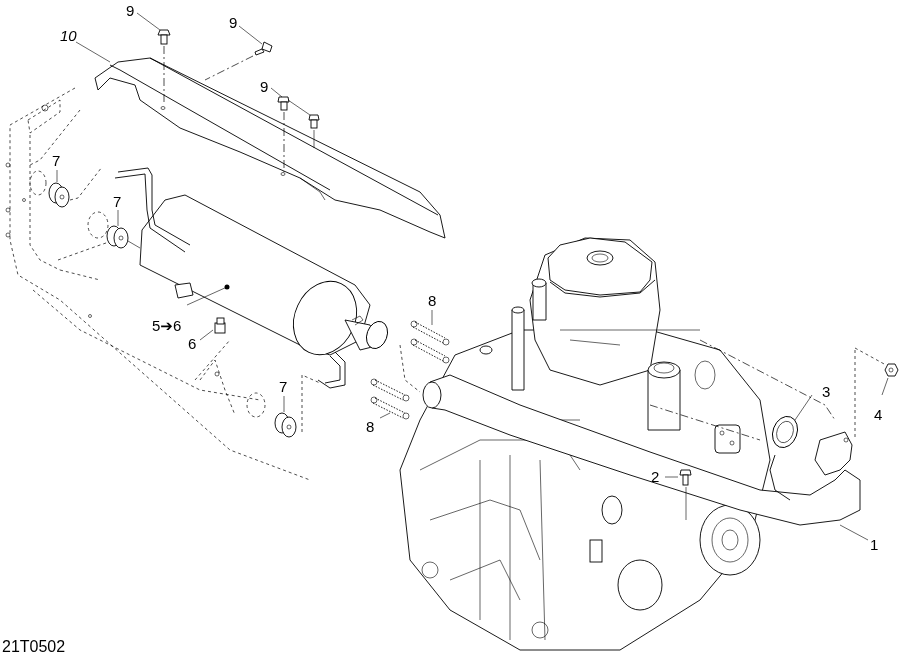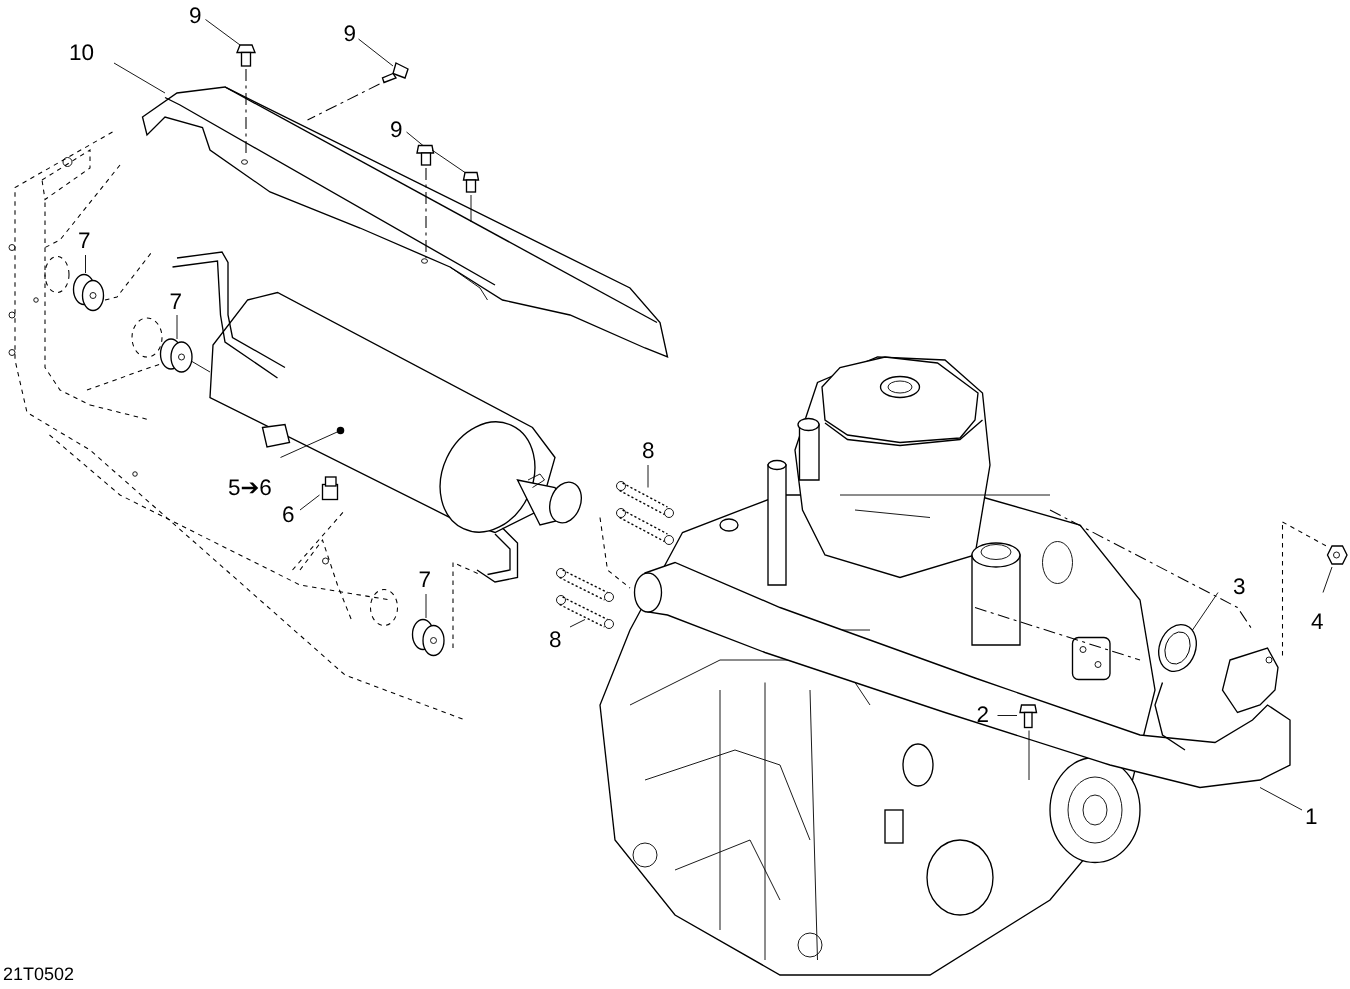--- a/index.html
+++ b/index.html
@@ -1,19 +1,19 @@
 <!DOCTYPE html>
 <html><head>
 <meta charset="utf-8">
 <style>
   html, body { margin: 0; padding: 0; background: #ffffff; }
   #canvas { position: relative; width: 900px; height: 659px; background: #ffffff; overflow: hidden; }
   svg { position: absolute; left: 0; top: 0; }
   .callout { position: absolute; font-family: "Liberation Sans", sans-serif; font-size: 15px; color: #000; line-height: 1; }
-  .fig-id { position: absolute; left: 2px; bottom: 3px; font-family: "Liberation Sans", sans-serif; font-size: 12px; color: #000; }
+  .fig-id { position: absolute; left: 2px; bottom: 3px; font-family: "Liberation Sans", sans-serif; font-size: 16px; color: #000; }
   .ln { stroke: #000; stroke-width: 0.9; fill: none; }
   .thin { stroke: #000; stroke-width: 0.6; fill: none; }
   .dash { stroke: #000; stroke-width: 0.7; fill: none; stroke-dasharray: 3 3; }
   .dashlong { stroke: #000; stroke-width: 0.7; fill: none; stroke-dasharray: 8 3 2 3; }
   .fillw { fill: #fff; stroke: #000; stroke-width: 0.9; }
   .fillb { fill: #000; }
 </style>
 </head>
 <body>
 
@@ -219,21 +219,21 @@
     <path class="thin" d="M200,340 L213,330"></path>
     <path class="thin" d="M432,310 L432,325"></path>
     <path class="thin" d="M380,418 L390,413"></path>
     <path class="thin" d="M665,477 L678,477"></path>
     <path class="thin" d="M812,395 L795,420"></path>
     <path class="thin" d="M882,395 L888,378"></path>
     <path class="thin" d="M840,525 L868,540"></path>
   </g>
 </svg>
 
-  <span class="callout" style="left:46px;top:28px;">10</span>
+  <span class="callout" style="left:60px;top:28px;font-style:italic;">10</span>
   <span class="callout" style="left:126px;top:3px;">9</span>
   <span class="callout" style="left:229px;top:15px;">9</span>
   <span class="callout" style="left:260px;top:79px;">9</span>
   <span class="callout" style="left:52px;top:153px;">7</span>
   <span class="callout" style="left:113px;top:194px;">7</span>
   <span class="callout" style="left:279px;top:379px;">7</span>
   <span class="callout" style="left:152px;top:318px;">5➔6</span>
   <span class="callout" style="left:188px;top:336px;">6</span>
   <span class="callout" style="left:428px;top:293px;">8</span>
   <span class="callout" style="left:366px;top:419px;">8</span>

